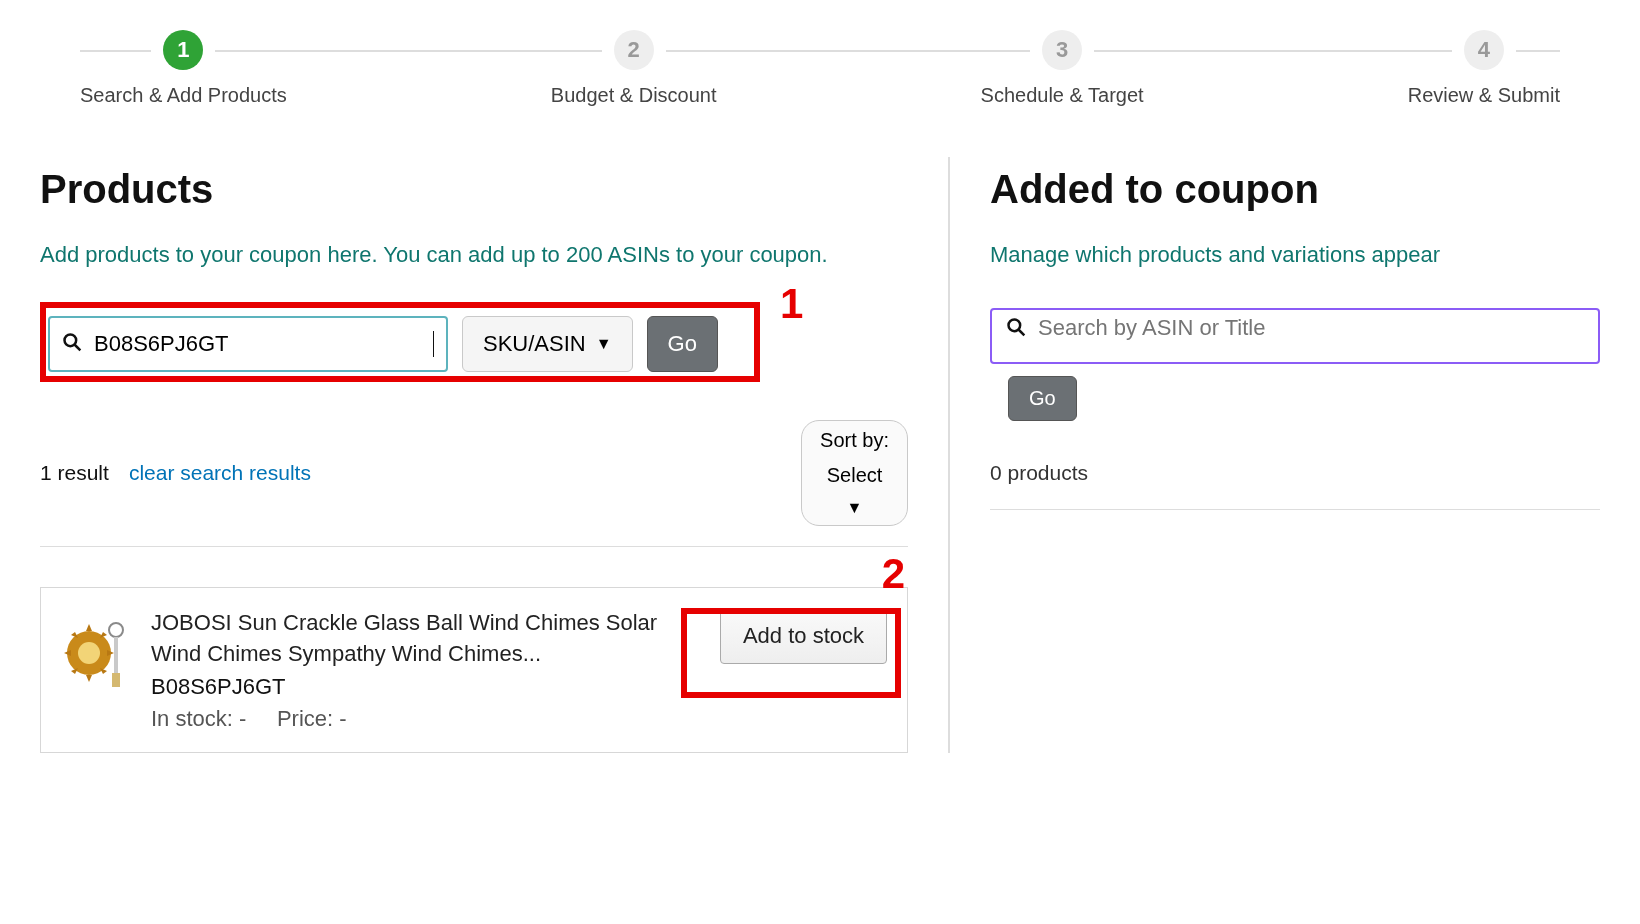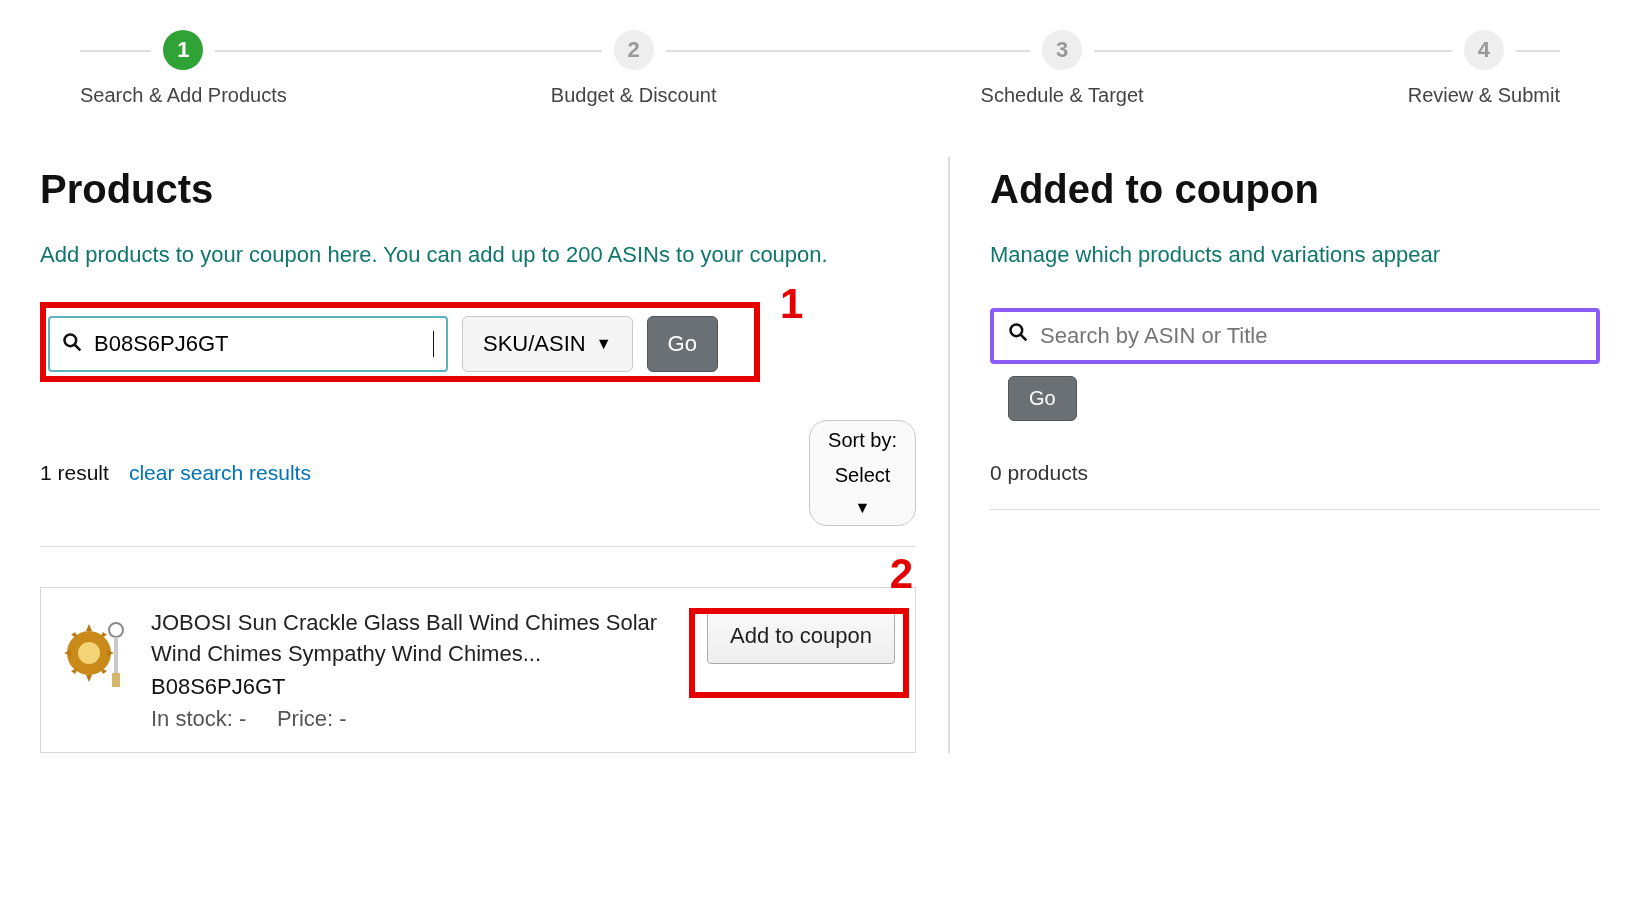--- a/index.html
+++ b/index.html
@@ -74,21 +74,21 @@
     font-size: 20px;
     color: #444;
   }
   
   .columns {
     display: flex;
     gap: 0;
   }
   .col-left {
     flex: 0 0 910px;
-    padding-right: 32px;
+    padding-right: 40px;
     border-right: 2px solid #ddd;
   }
   .col-right {
     flex: 1;
     padding-left: 40px;
   }
   h1.section-title {
     font-size: 40px;
     font-weight: 700;
     margin: 10px 0 30px 0;
@@ -234,24 +234,24 @@
     width: 220px;
     height: 90px;
   }
   .annot-label-2 {
     right: -18px;
     top: -58px;
   }
   
   .right-search-wrap {
     display: flex;
-    align-items: flex-start;
-    border: 4px solid #8b5cf6;
+    align-items: flex-end;
+    border: 2px solid #8b5cf6;
     border-radius: 4px;
-    padding: 10px 14px;
+    padding: 20px 14px;
     height: 56px;
     margin-bottom: 12px;
   }
   .right-search-wrap input {
     border: none;
     outline: none;
     font-size: 22px;
     flex: 1;
   }
   .right-go {
@@ -369,21 +369,21 @@
             <span>In stock:</span>
             <span>-</span>
             &nbsp;&nbsp;&nbsp;
             <span>Price:</span>
             <span>-</span>
           </div>
         </div>
         <div style="position:relative;">
           <div class="annot-box annot-2"></div>
           <div class="annot-label annot-label-2">2</div>
-          <button class="add-btn">Add to coupon</button>
+          <button class="add-btn">Add to stock</button>
         </div>
       </div>
     </div>
 
     <div class="col-right">
       <h1 class="section-title">Added to coupon</h1>
       <div class="subtitle">Manage which products and variations appear</div>
 
       <div class="right-search-wrap">
         <span class="search-icon">

